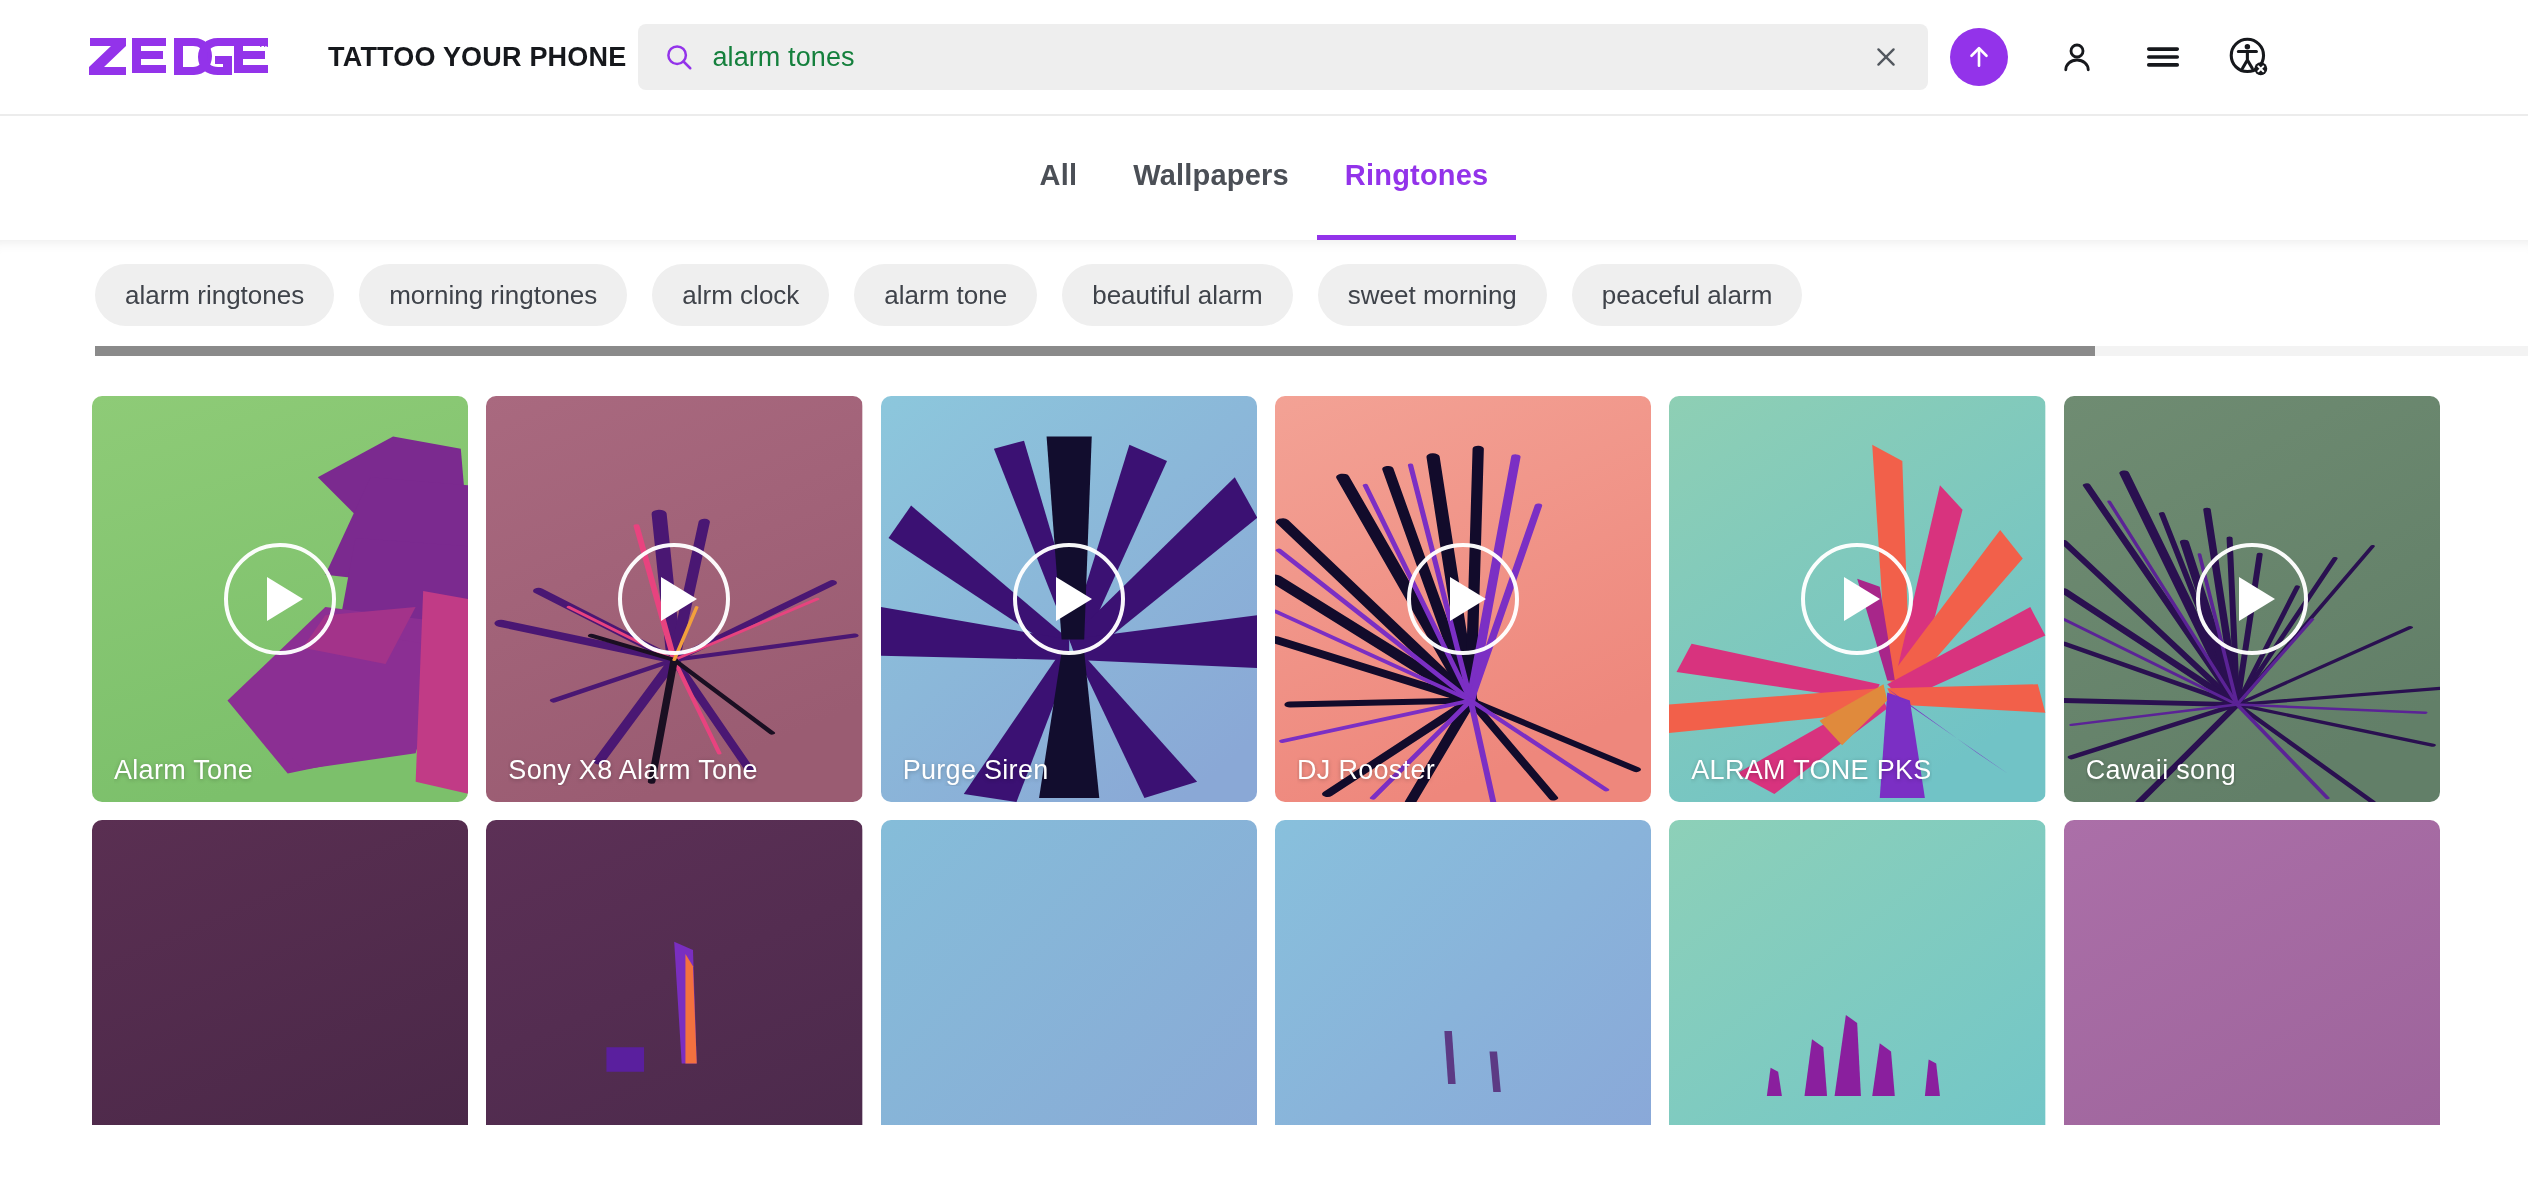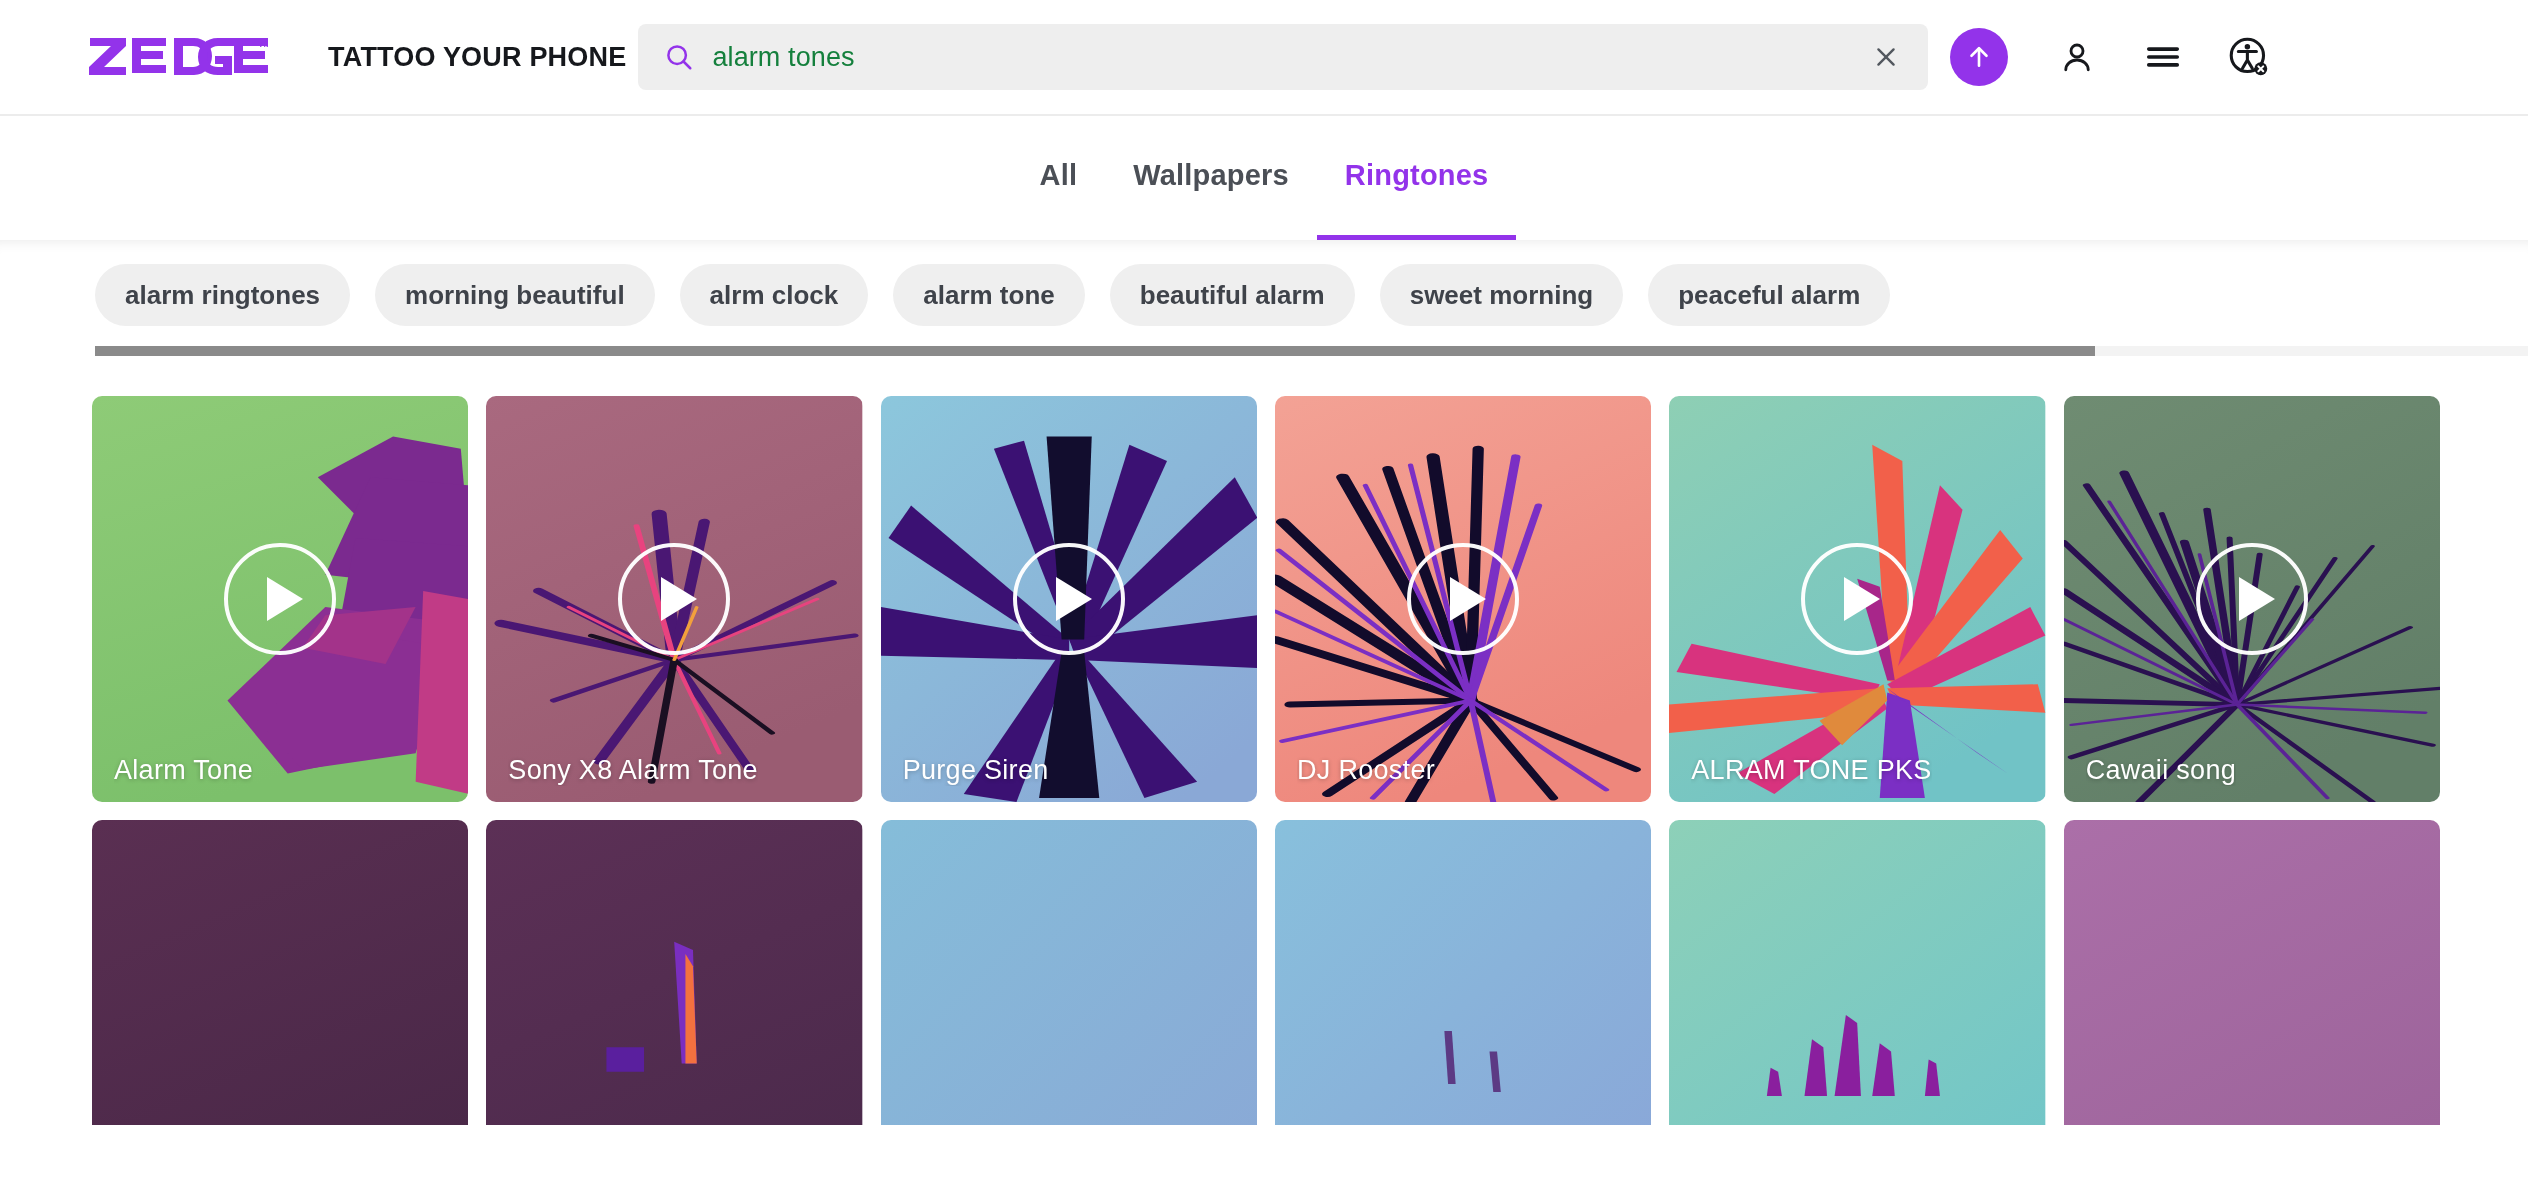--- a/index.html
+++ b/index.html
@@ -136,21 +136,20 @@
     border-radius: 31px;
     background: #efefef;
     color: #3f434a;
     font-size: 26px;
     display: flex;
     align-items: center;
     padding: 0 30px;
     cursor: pointer;
     border: none;
     font-family: "Liberation Sans", sans-serif;
-    font-weight: bold;
   }
   .chips-fade {
     position: absolute;
     right: 0; top: 24px;
     width: 110px; height: 66px;
     background: linear-gradient(to right, rgba(255,255,255,0), #fff 75%);
     pointer-events: none;
   }
   .scrollbar-track {
     position: absolute;
@@ -292,21 +291,21 @@
 
 <div class="tabs-bar">
   <button class="tab">All</button>
   <button class="tab">Wallpapers</button>
   <button class="tab active">Ringtones</button>
 </div>
 
 <div class="chips-region">
   <div class="chips-row">
     <button class="chip">alarm ringtones</button>
-    <button class="chip">morning beautiful</button>
+    <button class="chip">morning ringtones</button>
     <button class="chip">alrm clock</button>
     <button class="chip">alarm tone</button>
     <button class="chip">beautiful alarm</button>
     <button class="chip">sweet morning</button>
     <button class="chip">peaceful alarm</button>
   </div>
   <div class="chips-fade"></div>
   <div class="scrollbar-track"></div>
   <div class="scrollbar-thumb"></div>
 </div>

